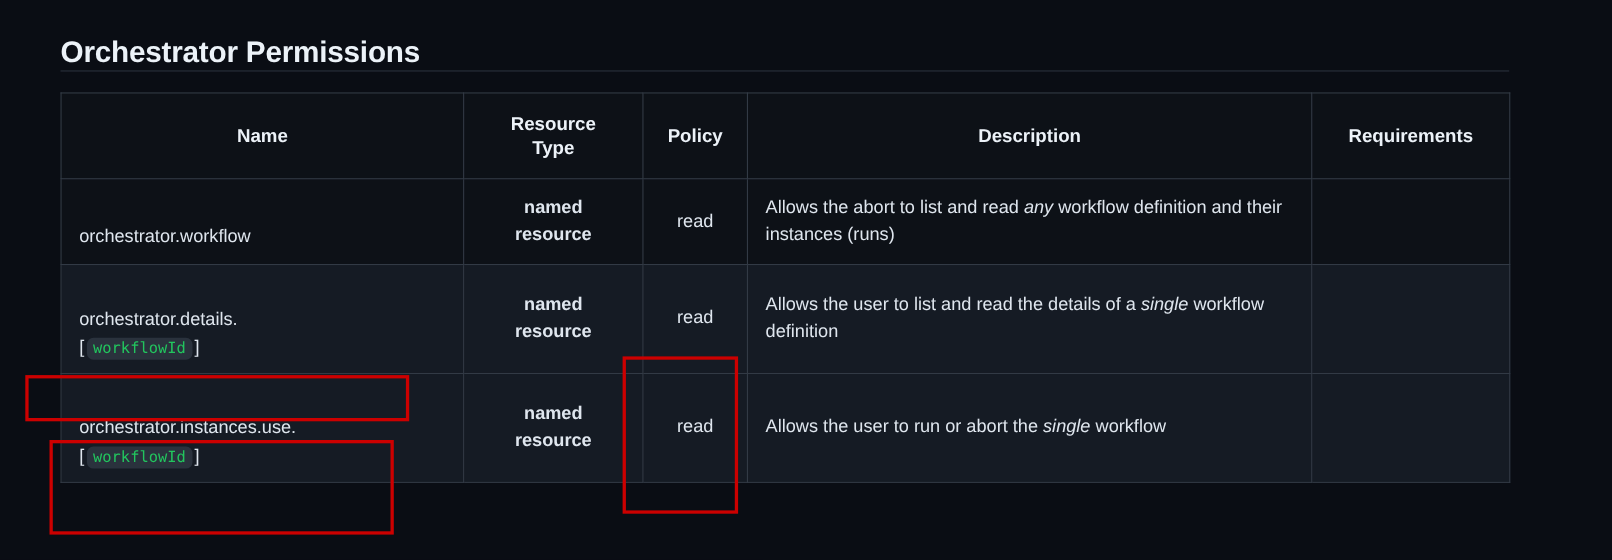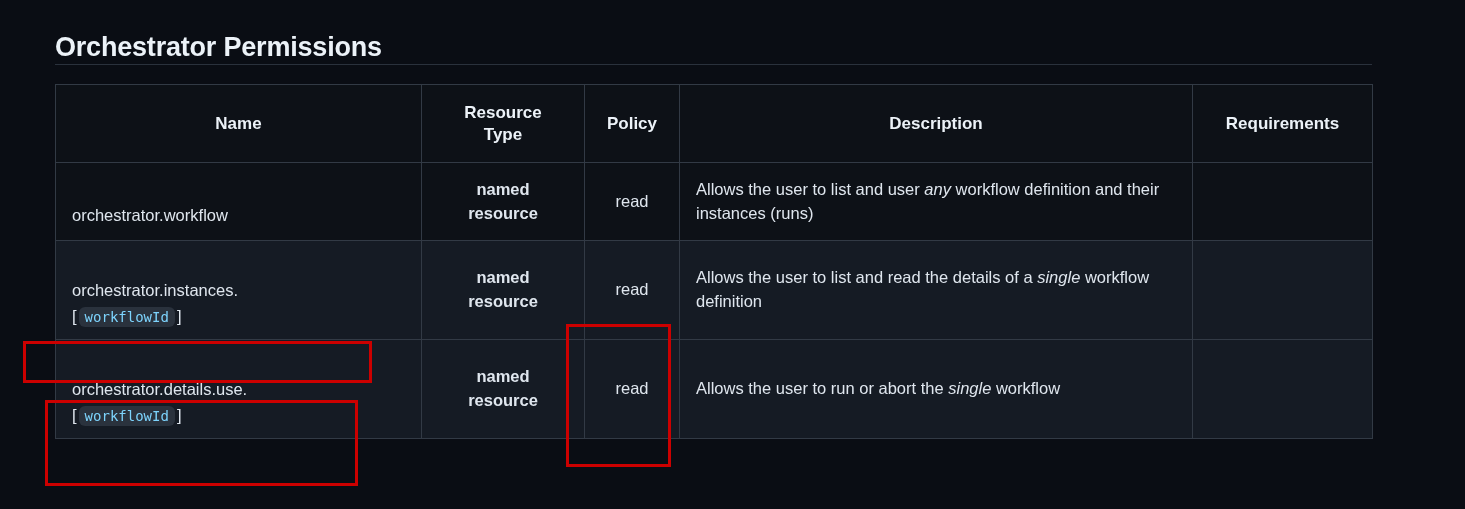--- a/index.html
+++ b/index.html
@@ -94,21 +94,21 @@
   td.c-desc     { text-align: left; }
   td.c-req      { text-align: left; }
 
   .name-line { display: block; white-space: nowrap; margin-top: 28px; }
   .name-line + .name-line { margin-top: 2px; }
 
   code.chip {
     font-family: "DejaVu Sans Mono", monospace;
     font-size: 14px;
     background: #2a323d;
-    color: #7dd3fc;
+    color: #22c55e;
     border-radius: 6px;
     padding: 2px 6px;
     margin: 0 2px;
   }
   .bracket { color: #dfe6ee; }
 
   em.em-word { font-style: italic; }
 
   
   .annot {
@@ -155,45 +155,45 @@
       <tr>
         <td class="c-name">
           <span class="name-line">orchestrator.workflow</span>
         </td>
         <td class="c-restype">
           <span>named</span><br>
           <span>resource</span>
         </td>
         <td class="c-policy">read</td>
         <td class="c-desc">
-          <span>Allows the user to list and user </span><em class="em-word">any</em><span> workflow definition and their instances (runs)</span>
+          <span>Allows the abort to list and read </span><em class="em-word">any</em><span> workflow definition and their instances (runs)</span>
         </td>
         <td class="c-req"></td>
       </tr>
 
       <tr class="alt">
         <td class="c-name">
-          <span class="name-line">orchestrator.instances.</span>
+          <span class="name-line">orchestrator.details.</span>
           <span class="name-line"><span class="bracket">[</span><code class="chip">workflowId</code><span class="bracket">]</span></span>
         </td>
         <td class="c-restype">
           <span>named</span><br>
           <span>resource</span>
         </td>
         <td class="c-policy">read</td>
         <td class="c-desc">
           <span>Allows the user to list and read the details of a </span><em class="em-word">single</em><span> workflow definition</span>
         </td>
         <td class="c-req"></td>
       </tr>
 
 
       <tr class="alt">
         <td class="c-name">
-          <span class="name-line">orchestrator.details.use.</span>
+          <span class="name-line">orchestrator.instances.use.</span>
           <span class="name-line"><span class="bracket">[</span><code class="chip">workflowId</code><span class="bracket">]</span></span>
         </td>
         <td class="c-restype">
           <span>named</span><br>
           <span>resource</span>
         </td>
         <td class="c-policy">read</td>
         <td class="c-desc">
           <span>Allows the user to run or abort the </span><em class="em-word">single</em><span> workflow</span>
         </td>

